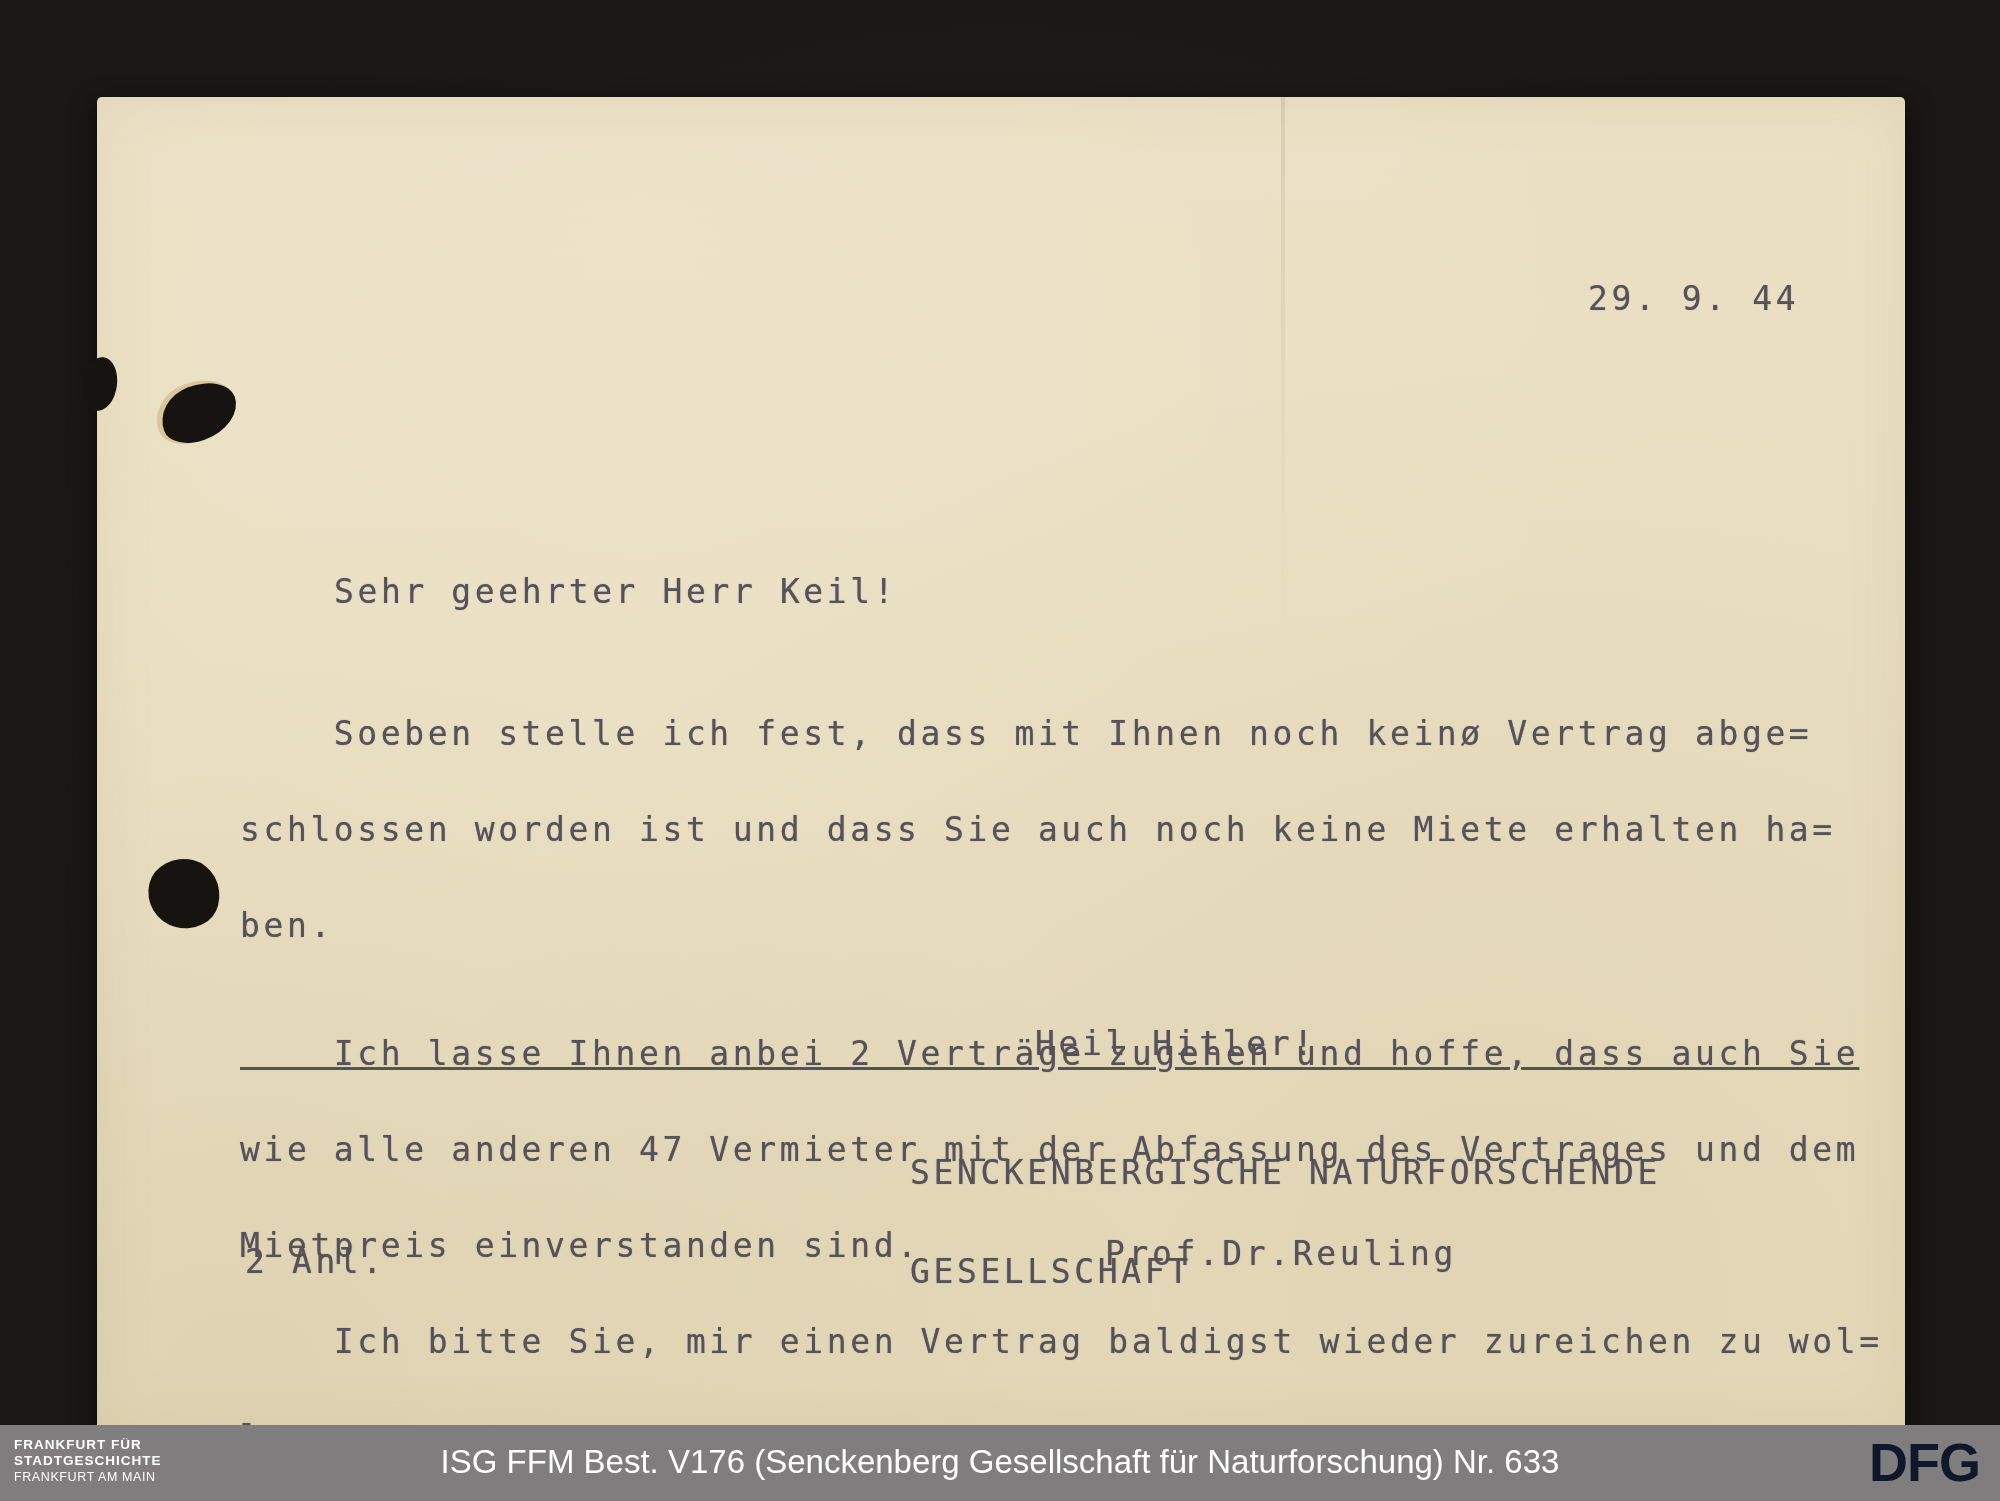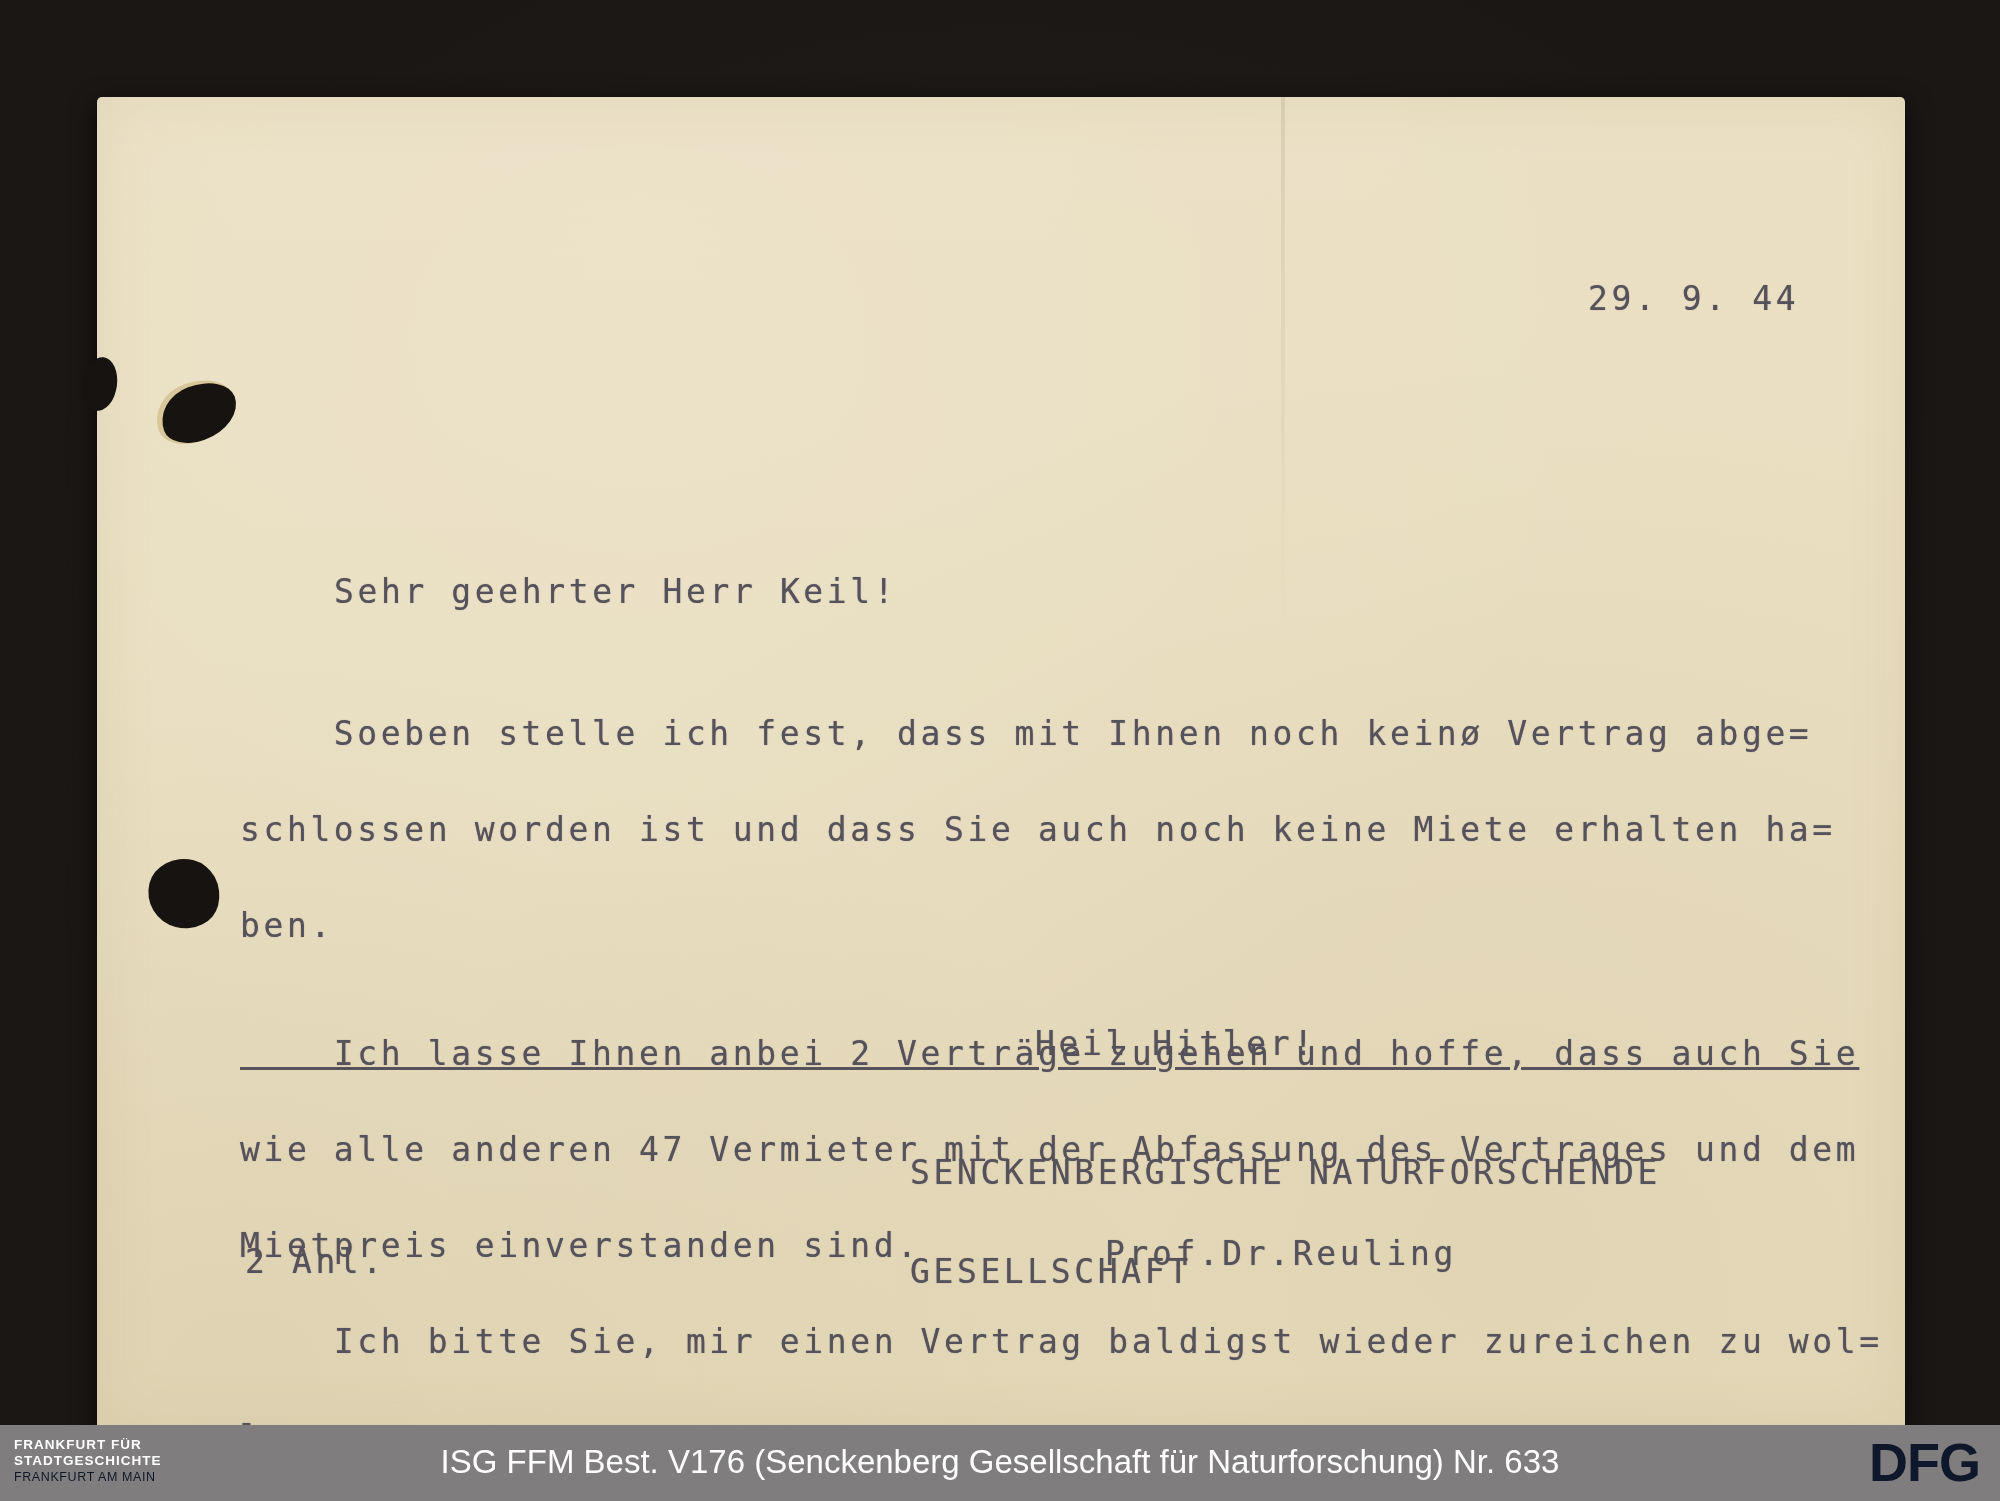--- a/index.html
+++ b/index.html
@@ -99,21 +99,21 @@
   .inst .b {
     font-size: 13.5px;
     font-weight: bold;
     letter-spacing: 1px;
     line-height: 16px;
   }
   .inst .r {
     font-size: 12.5px;
     letter-spacing: 0.6px;
     line-height: 16px;
-    color: #0f172a;
+    color: #ffffff;
   }
   .caption {
     position: absolute;
     left: 0; right: 0;
     top: 50%;
     transform: translateY(-52%);
     text-align: center;
     color: #ffffff;
     font-size: 33px;
   }

